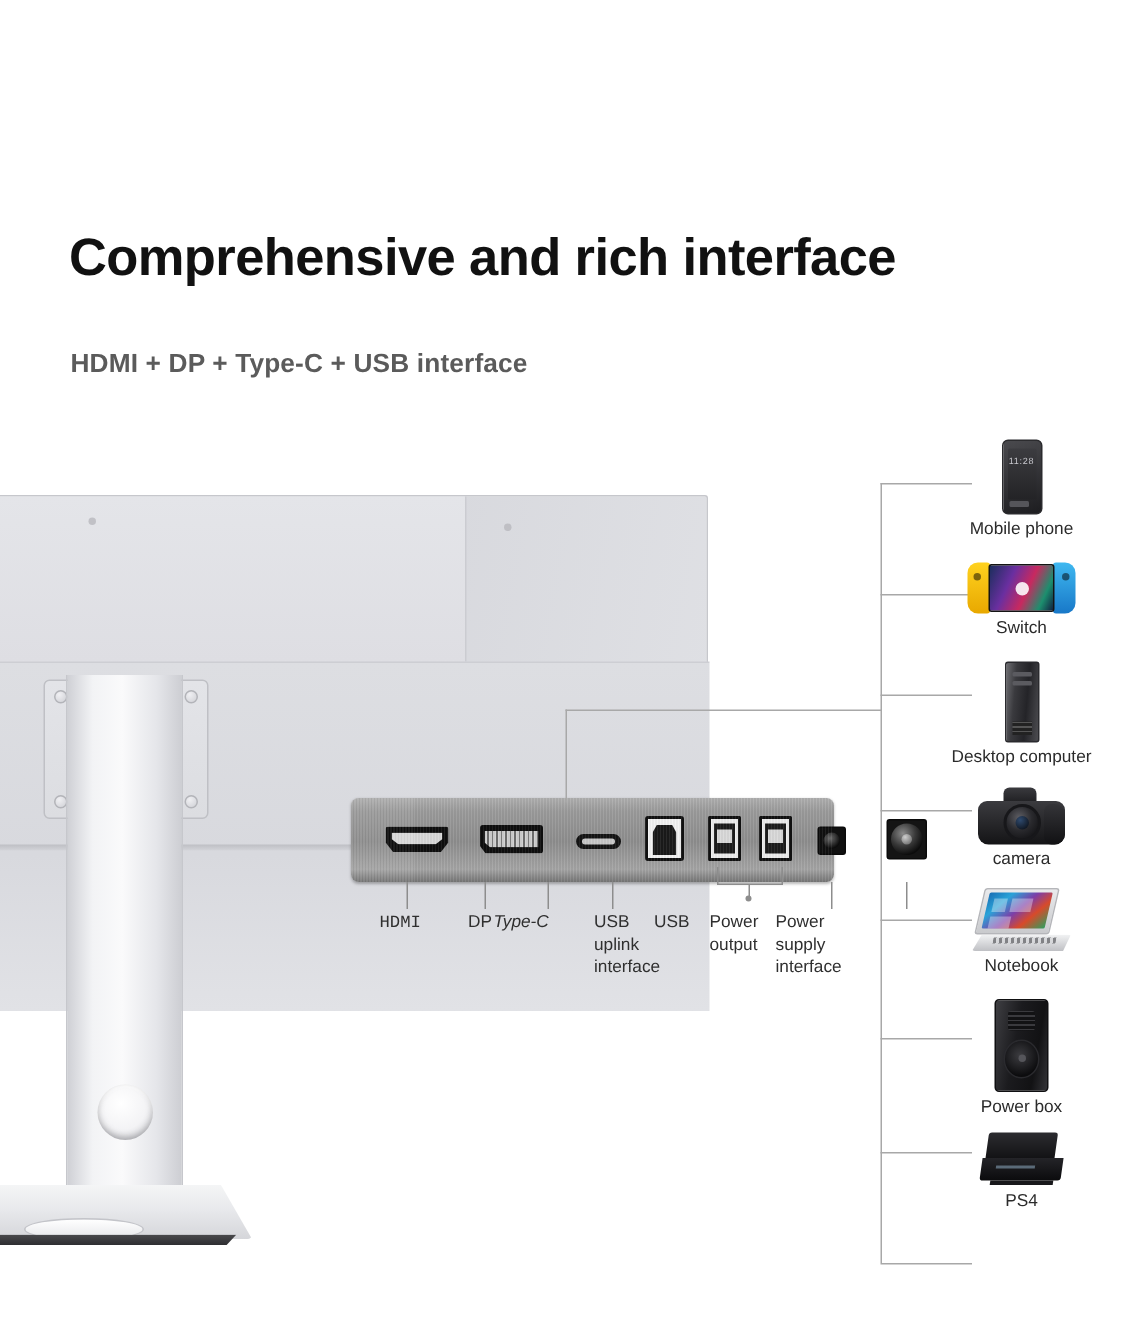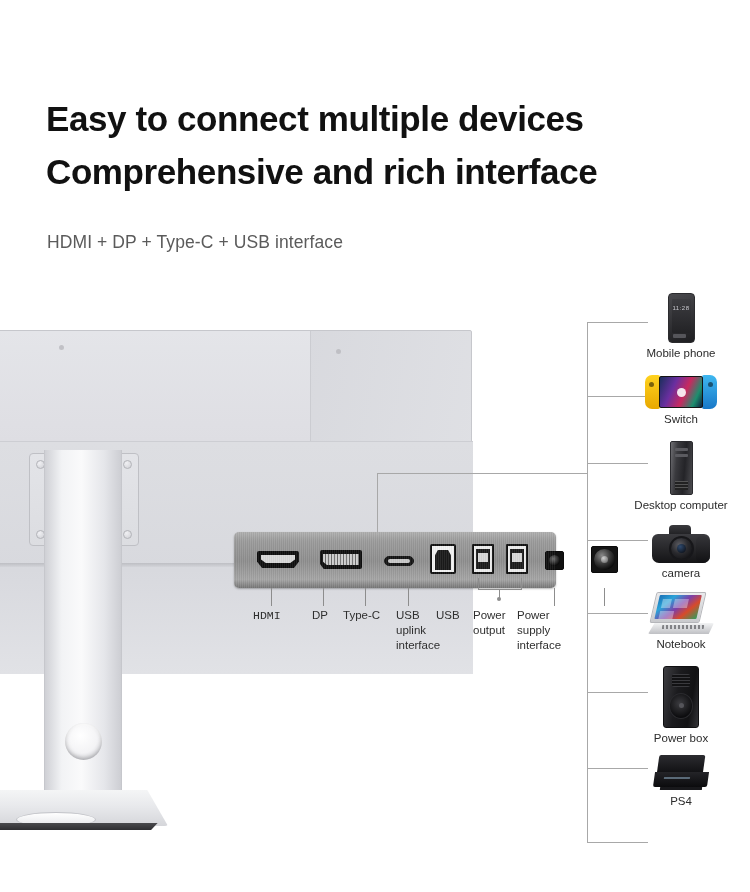--- a/index.html
+++ b/index.html
@@ -15,21 +15,21 @@
   
   .headline {
     position: absolute; left: 46px; width: 680px;
     font-size: 35px; font-weight: 700; color: #111;
     letter-spacing: -0.4px; line-height: 1.0;
   }
   #headline-1 { top: 101px; }
   #headline-2 { top: 154px; }
   .subhead {
     position: absolute; left: 47px; top: 232px;
-    font-size: 17.5px; color: #5b5b5b; font-weight: 400;
+    font-size: 17.5px; color: #5b5b5b; font-weight: 700;
     letter-spacing: 0.1px;
   }
 
   
   #monitor { position: absolute; left: -120px; top: 330px; width: 592px; height: 350px; }
   #panel-back {
     position: absolute; left: 0; top: 0; width: 592px; height: 343px;
     background: linear-gradient(100deg,#e2e3e7 0%,#dcdde1 36%,#d7d8dd 60%,#e0e1e5 100%);
     border: 1px solid #c6c7cc; border-radius: 2px;
   }
@@ -334,21 +334,20 @@
     clip-path: polygon(14% 0%, 100% 0%, 88% 100%, 0% 100%); border-radius: 3px; }
   .ico-tvbox .side { position: absolute; left: 0; top: 11px; width: 54px; height: 10px;
     background: linear-gradient(180deg,#242428,#0e0e10);
     clip-path: polygon(0% 0%, 100% 0%, 94% 100%, 6% 100%); border-radius: 0 0 4px 4px; }
 </style>
 </head>
 <body>
 
 <div id="page">
 
-  <div class="headline" id="headline-1">Easy to connect multiple devices</div>
   <div class="headline" id="headline-2">Comprehensive and rich interface</div>
   <div class="subhead">HDMI + DP + Type-C + USB interface</div>
 
   <div id="monitor">
     <div id="panel-back">
       <div id="panel-upper-seam"></div>
       <div id="panel-lower-band"></div>
       <div id="panel-shadowline"></div>
       <div class="panel-dot" style="left:178px; top:14px;"></div>
       <div class="panel-dot" style="left:455px; top:18px;"></div>
@@ -414,21 +413,21 @@
   <div class="leader" style="left:365px; top:588px; height:18px;"></div>
   <div class="leader" style="left:408px; top:588px; height:18px;"></div>
   <div id="usb-bracket"></div>
   <div id="usb-bracket-stem"></div>
   <div id="usb-bracket-dot"></div>
   <div class="leader" style="left:554px; top:588px; height:18px;"></div>
   <div class="leader" style="left:604px; top:588px; height:18px;"></div>
 
   <div class="port-label" style="left:253px; top:608px;font-family:Liberation Mono, monospace;">HDMI</div>
   <div class="port-label" style="left:312px; top:608px;">DP</div>
-  <div class="port-label" style="left:343px; top:608px;">Type-C</div>
+  <div class="port-label" style="left:329px; top:608px;font-style:italic;">Type-C</div>
   <div class="port-label" style="left:396px; top:608px;">USB
 uplink
 interface</div>
   <div class="port-label" style="left:436px; top:608px;">USB</div>
   <div class="port-label" style="left:473px; top:608px;">Power
 output</div>
   <div class="port-label" style="left:517px; top:608px;">Power
 supply
 interface</div>
 

